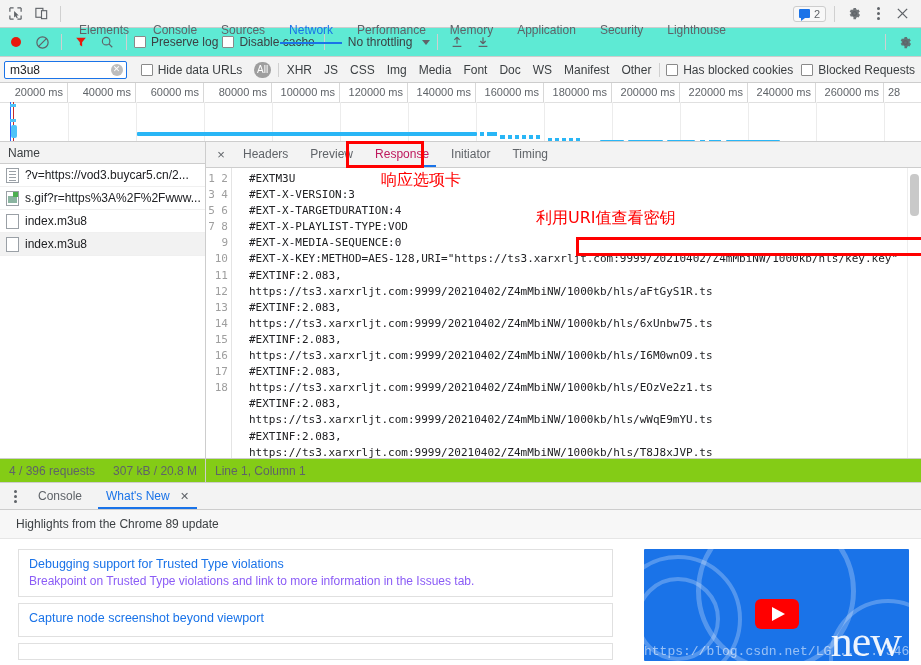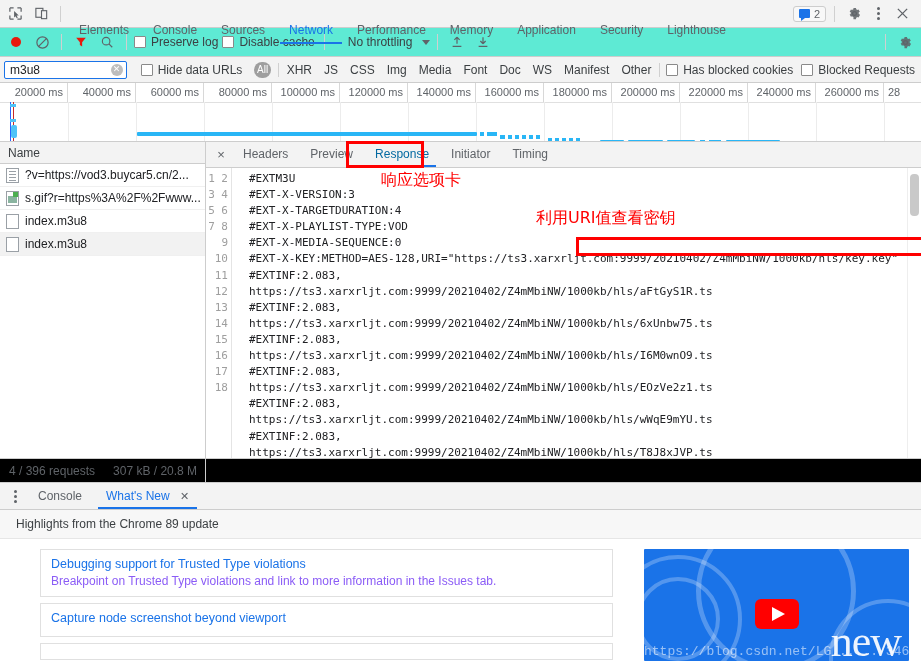--- a/index.html
+++ b/index.html
@@ -115,21 +115,21 @@
   
   .detail{flex:1;display:flex;flex-direction:column;min-width:0;position:relative;background:#fff;}
   .dtabs{
     height:25px;min-height:25px;display:flex;align-items:center;
     background:#f3f3f3;border-bottom:1px solid #cdcdcd;padding-left:4px;position:relative;
   }
   .dclose{width:22px;height:22px;display:flex;align-items:center;justify-content:center;color:#5f6368;font-size:13px;}
   .dtab{
     padding:0 11px;height:25px;line-height:25px;font-size:12px;color:#5f6368;position:relative;white-space:nowrap;
   }
-  .dtab.active{color:#0369a1;}
+  .dtab.active{color:#be185d;}
   .dtab.active:after{content:"";position:absolute;left:4px;right:4px;bottom:0;height:2px;background:#1a73e8;}
   .redbox{
     position:absolute;border:3px solid #ff0000;box-sizing:border-box;pointer-events:none;
   }
   .annot{
     position:absolute;color:#ff0000;white-space:nowrap;pointer-events:none;
   }
   .anno-cn{font-family:"DejaVu Sans", sans-serif;font-size:16px;}
 
   .codewrap{flex:1;position:relative;overflow:hidden;background:#fff;display:flex;gap:12px;}
@@ -144,21 +144,21 @@
     white-space:pre;overflow:hidden;
   }
   .vscroll{
     position:absolute;right:0;top:0;bottom:0;width:13px;background:#fff;border-left:1px solid #eee;
   }
   .vthumb{position:absolute;left:2px;width:9px;top:6px;height:42px;background:#c9c9c9;border-radius:4px;}
 
   
   .statusbar{
     height:23px;min-height:23px;display:flex;align-items:center;
-    background:#000000;border-top:1px solid #cdcdcd;font-size:12px;color:#5f6368;
+    background:#84cc16;border-top:1px solid #cdcdcd;font-size:12px;color:#5f6368;
   }
   .sb-seg{padding:0 9px;white-space:nowrap;}
   .sb-div{width:1px;height:13px;background:#d0d0d0;}
   .sb-left{display:flex;align-items:center;width:205px;min-width:205px;border-right:1px solid #cdcdcd;height:23px;overflow:hidden;}
   .sb-right{display:flex;align-items:center;flex:1;height:23px;}
 
   
   .drawer{height:182px;min-height:182px;display:flex;flex-direction:column;background:#fff;border-top:1px solid #cdcdcd;}
   .drawertabs{
     height:26px;min-height:26px;display:flex;align-items:center;background:#f3f3f3;
@@ -169,21 +169,21 @@
   .dwt{padding:0 12px;height:26px;line-height:26px;font-size:12px;color:#5f6368;position:relative;white-space:nowrap;}
   .dwt.active{color:#1a73e8;}
   .dwt.active:after{content:"";position:absolute;left:4px;right:4px;bottom:0;height:2px;background:#1a73e8;}
   .dwt .x{margin-left:7px;font-size:11px;color:#5f6368;}
   .wn-head{
     height:28px;min-height:28px;display:flex;align-items:center;padding-left:16px;
     font-size:12px;color:#3c4043;background:#f7f7f7;border-bottom:1px solid #e6e6e6;
   }
   .wn-body{flex:1;display:flex;overflow:hidden;background:#fff;position:relative;}
   .wn-left{flex:1;padding:10px 18px 0 18px;box-sizing:border-box;min-width:0;}
-  .wn-card{border:1px solid #e0e0e0;padding:7px 10px 8px 10px;margin-bottom:6px;background:#fff;margin-left:22px;}
+  .wn-card{border:1px solid #e0e0e0;padding:7px 10px 8px 10px;margin-bottom:6px;background:#fff;}
   .wn-title{font-size:12.5px;color:#1a73e8;margin-bottom:3px;}
   .wn-desc{font-size:12px;color:#8b5cf6;}
   .wn-right{width:290px;min-width:290px;padding:10px 15px 0 13px;box-sizing:border-box;}
   .vidthumb{
     width:265px;height:112px;background:#1a73e8;position:relative;overflow:hidden;
     border-radius:1px;
   }
   .vidthumb .ring{
     position:absolute;border:4px solid rgba(255,255,255,.25);border-radius:50%;
   }
@@ -492,20 +492,23 @@
       <div class="annot anno-cn" style="left:330px;top:66px;">利用URI值查看密钥</div>
     </div>
   </div>
 
   <div class="statusbar">
     <div class="sb-left">
       <span class="sb-seg">4 / 396 requests</span>
       <span class="sb-div"></span>
       <span class="sb-seg">307 kB / 20.8 M</span>
     </div>
+    <div class="sb-right">
+      <span class="sb-seg">Line 1, Column 1</span>
+    </div>
   </div>
 
   <div class="drawer">
     <div class="drawertabs">
       <div class="kebab">
           <i></i>
           <i></i>
           <i></i>
         </div>
       <div class="dwt">Console</div>

